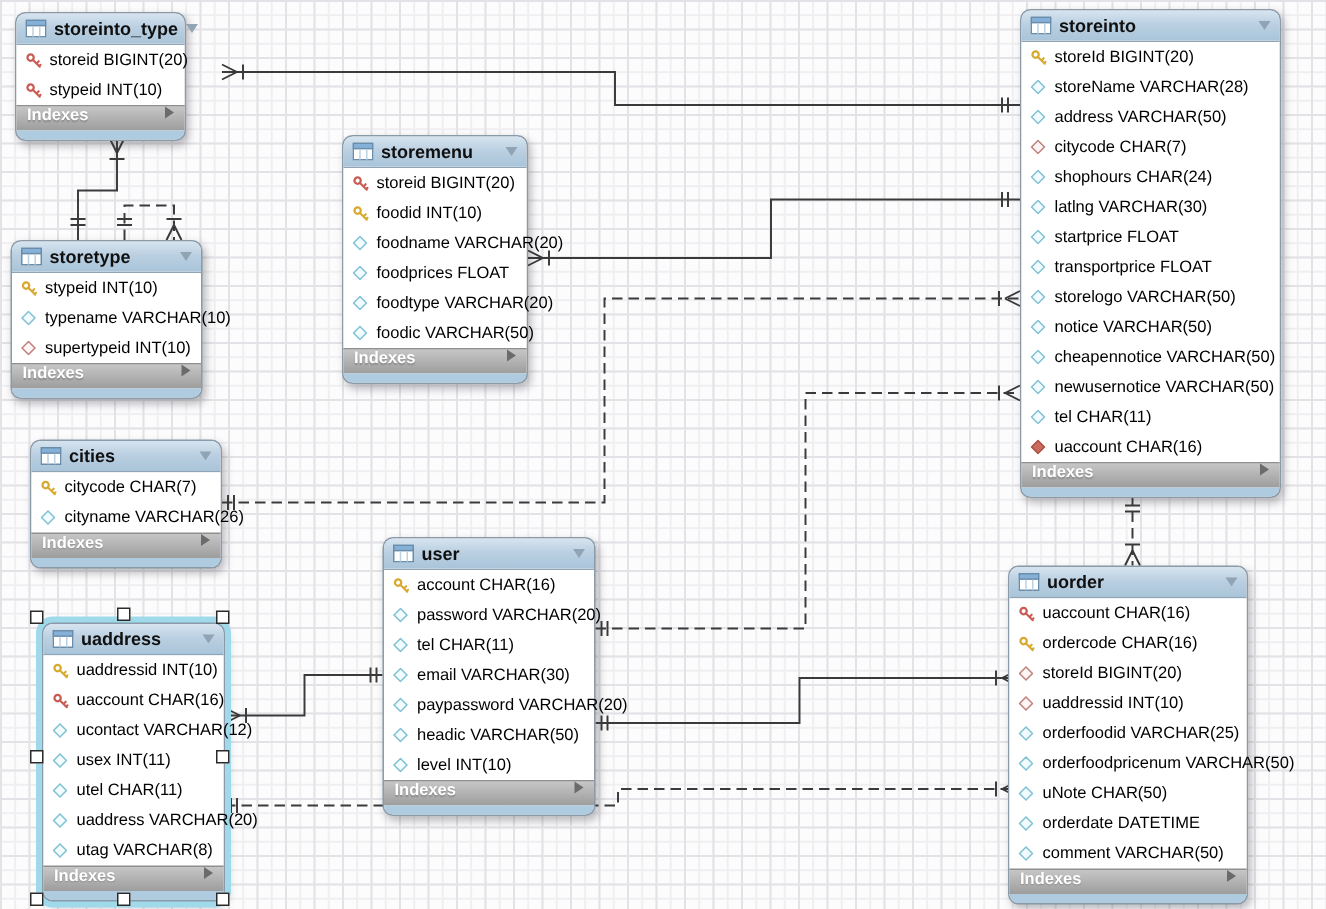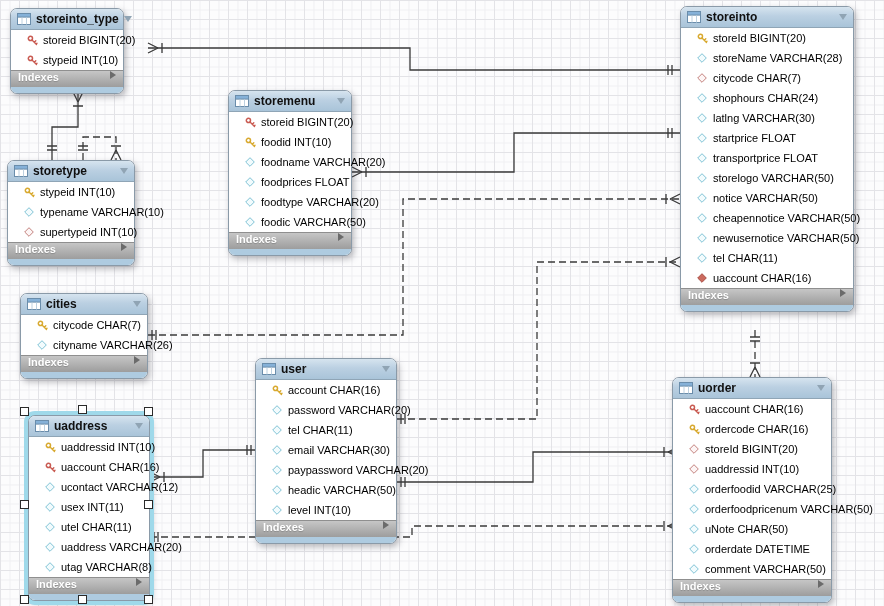--- a/index.html
+++ b/index.html
@@ -33,21 +33,21 @@
     border-bottom:1px solid #8fa5b6; border-radius:6px 6px 0 0;
   }
   .t-icon { display:flex; flex:0 0 auto; }
   .t-name { flex:1; font-size:12px; font-weight:bold; color:#101010; white-space:nowrap; }
   .t-collapse {
     width:0; height:0; flex:0 0 auto;
     border-left:4.5px solid transparent; border-right:4.5px solid transparent;
     border-top:6px solid #90a4b4;
   }
   .t-body { background:#fff; }
-  .col-row { height:20px; display:flex; align-items:center; gap:5px; padding:0 16px; }
+  .col-row { height:20px; display:flex; align-items:center; gap:5px; padding:0 6px; }
   .col-icon { width:11px; height:11px; display:flex; align-items:center; flex:0 0 auto; }
   .col-text { font-size:11px; color:#000; white-space:nowrap; }
   .t-footer {
     height:17px; display:flex; align-items:flex-start; justify-content:space-between; padding:0 7px;
     background:linear-gradient(180deg,#c6c6c6,#9d9d9d);
     border-top:1px solid #8f8f8f;
   }
   .t-footer-label { font-size:11px; font-weight:bold; color:#fff; text-shadow:0 1px 1px rgba(0,0,0,0.2); }
   .t-footer-arrow {
     width:0; height:0;
@@ -334,20 +334,28 @@
           <span class="col-icon">
             <svg width="10" height="10" viewBox="0 0 10 10">
               <path d="M5 0.7 L9.3 5 L5 9.3 L0.7 5 Z" fill="#f2fbfd" stroke="#7fc2d4"></path>
             </svg>
           </span>
           <span class="col-text">storeName VARCHAR(28)</span>
         </div>
         <div class="col-row">
           <span class="col-icon">
             <svg width="10" height="10" viewBox="0 0 10 10">
+              <path d="M5 0.7 L9.3 5 L5 9.3 L0.7 5 Z" fill="#f2fbfd" stroke="#7fc2d4"></path>
+            </svg>
+          </span>
+          <span class="col-text">address VARCHAR(50)</span>
+        </div>
+        <div class="col-row">
+          <span class="col-icon">
+            <svg width="10" height="10" viewBox="0 0 10 10">
               <path d="M5 0.7 L9.3 5 L5 9.3 L0.7 5 Z" fill="#fdf5f5" stroke="#c2807c"></path>
             </svg>
           </span>
           <span class="col-text">citycode CHAR(7)</span>
         </div>
         <div class="col-row">
           <span class="col-icon">
             <svg width="10" height="10" viewBox="0 0 10 10">
               <path d="M5 0.7 L9.3 5 L5 9.3 L0.7 5 Z" fill="#f2fbfd" stroke="#7fc2d4"></path>
             </svg>

